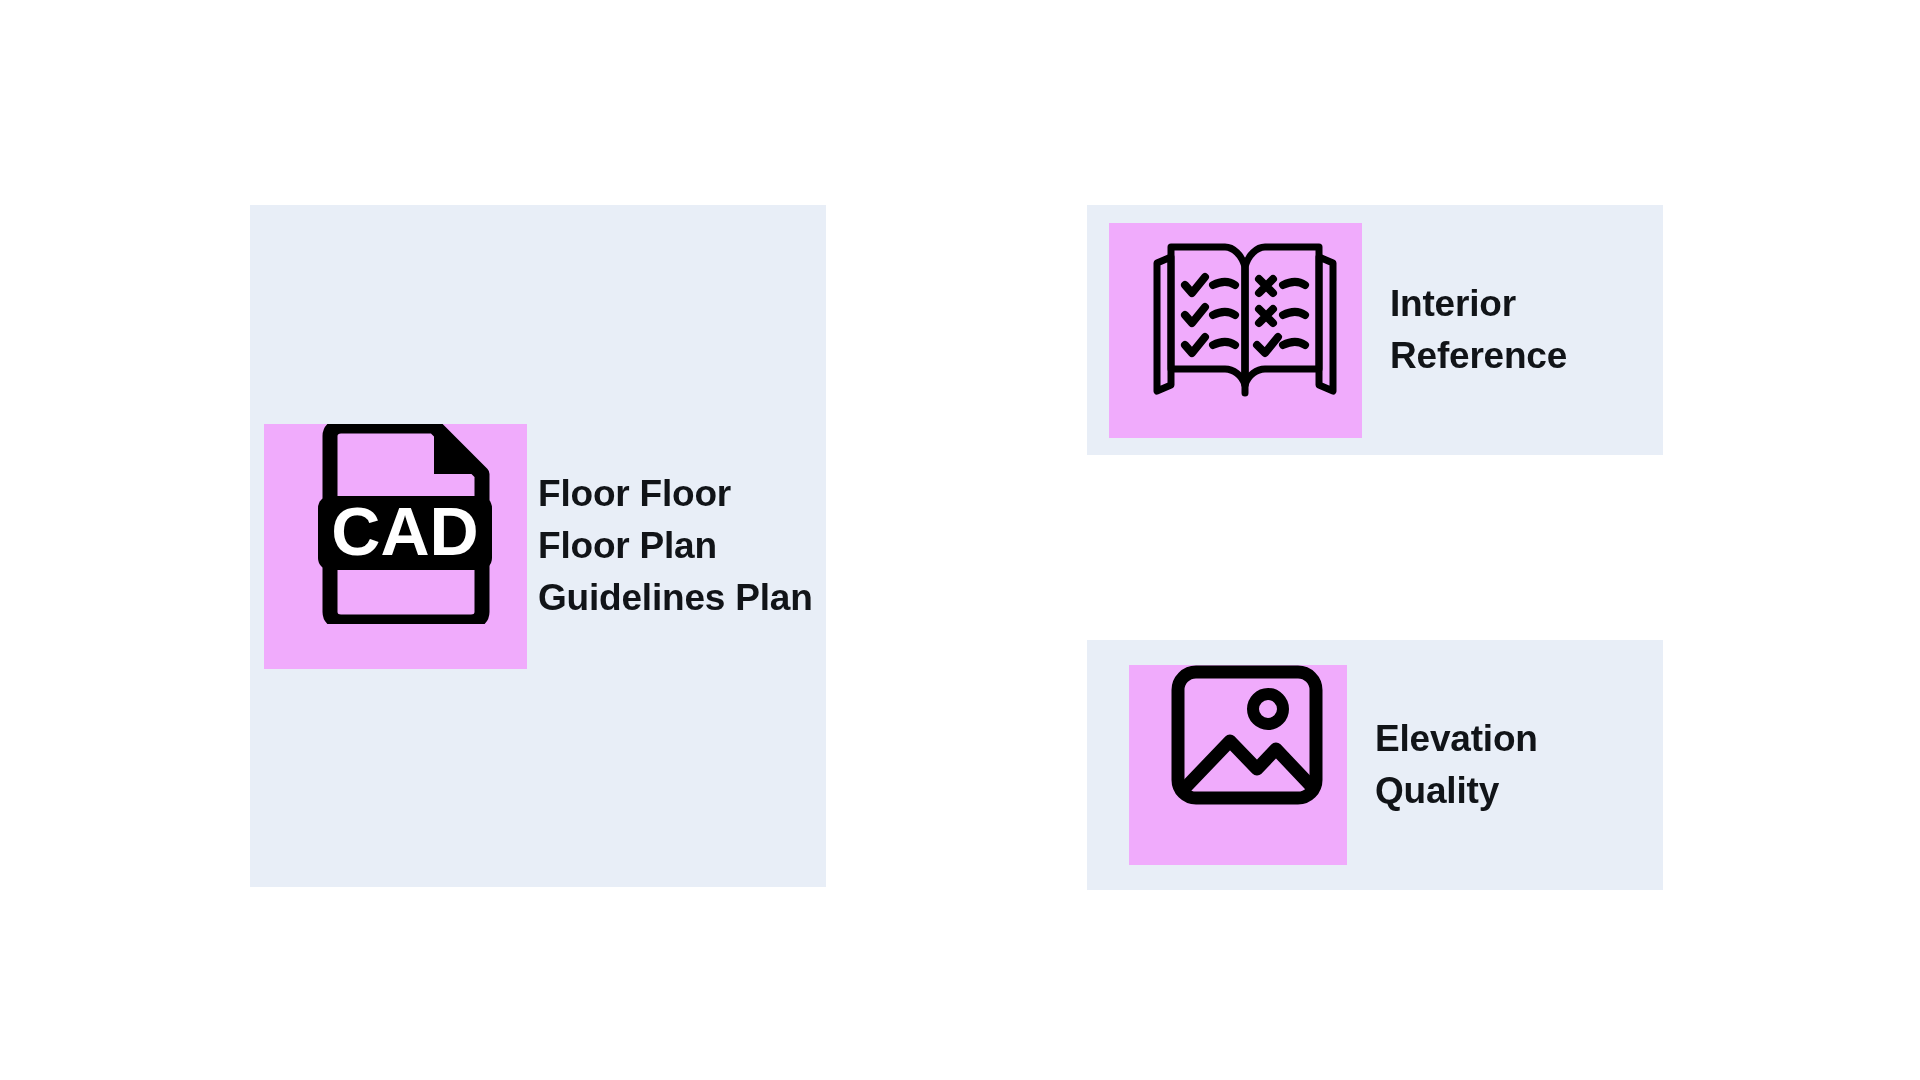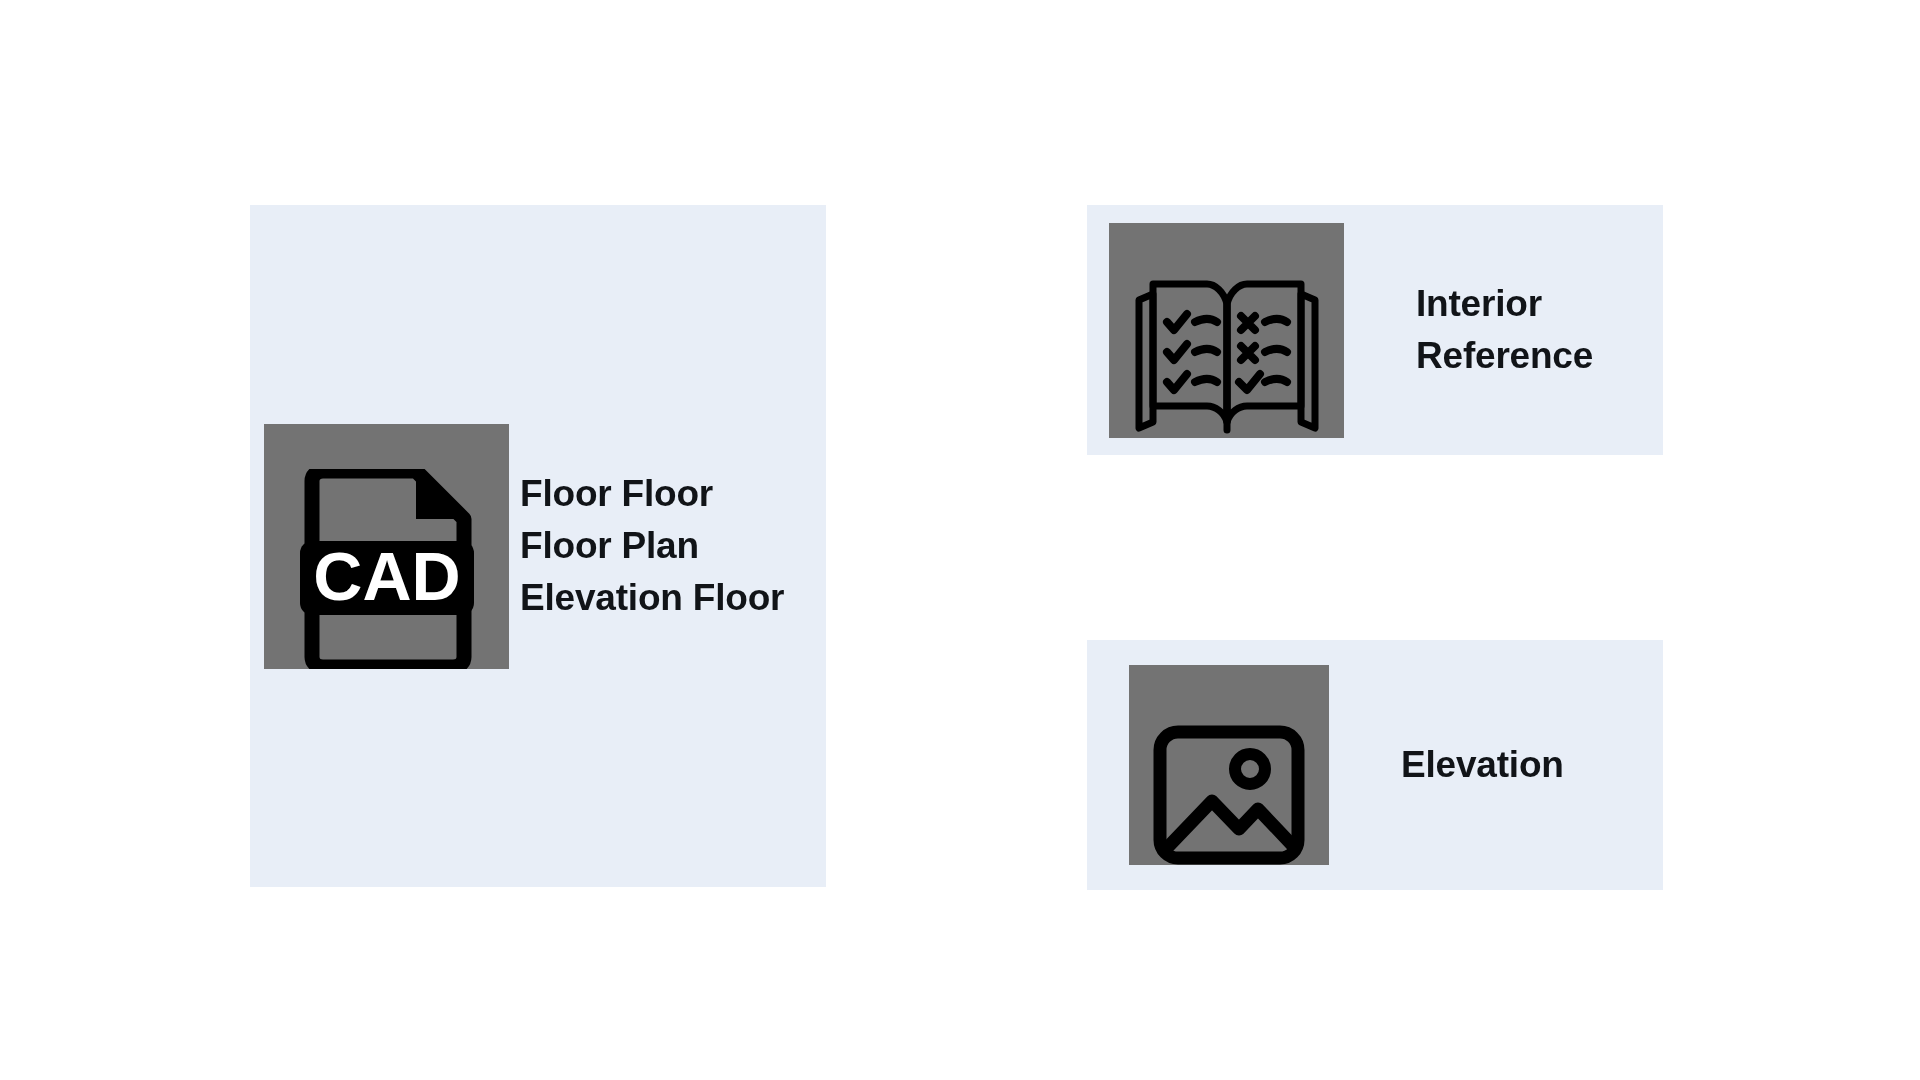--- a/index.html
+++ b/index.html
@@ -41,25 +41,26 @@
     justify-content: flex-start;
     padding-left: 14px;
   }
   .cad-inner {
     display: flex;
     align-items: center;
     gap: 6px;
   }
 
   .icon-tile {
-    background: #737373;
+    background: #f0abfc;
     display: flex;
-    align-items: flex-end;
+    align-items: flex-start;
     justify-content: center;
     flex: none;
+    padding-left: 18px;
   }
   .icon-tile-cad { width: 245px; height: 245px; }
   .icon-tile-book { width: 235px; height: 215px; }
   .icon-tile-image { width: 200px; height: 200px; }
 
   .label-block {
     color: #111418;
     font-weight: bold;
     letter-spacing: -0.2px;
   }
@@ -84,21 +85,21 @@
     padding-left: 22px;
   }
   .card-image {
     left: 1087px;
     top: 640px;
     width: 576px;
     height: 250px;
     padding-left: 42px;
   }
 
-  .row { display: flex; align-items: center; gap: 44px; }
+  .row { display: flex; align-items: center; }
 
   svg { display: block; }
 </style>
 </head>
 <body>
 
 <div id="canvas">
 
   <div class="card card-cad">
     <div class="cad-inner">
@@ -113,21 +114,21 @@
 
             <rect x="2" y="72" width="174" height="74" rx="12" ry="12" fill="#000000"></rect>
             <text x="89" y="131" text-anchor="middle" font-family="Liberation Sans, sans-serif" font-size="68" font-weight="bold" fill="#ffffff">CAD</text>
           </svg>
         </span>
       </div>
 
       <div class="label-block label-cad">
         <div class="label-line">Floor Floor</div>
         <div class="label-line">Floor Plan</div>
-        <div class="label-line">Elevation Floor</div>
+        <div class="label-line">Guidelines Plan</div>
       </div>
 
     </div>
   </div>
 
   <div class="card card-book">
     <div class="row">
 
       <div class="icon-tile icon-tile-book">
         <span>
@@ -185,18 +186,19 @@
 
             <circle cx="97" cy="44" r="15" fill="none" stroke="#000000" stroke-width="12"></circle>
 
             <path d="M13 124 L59 76 L86 104 L105 84 L141 122" fill="none" stroke="#000000" stroke-width="13" stroke-linecap="round" stroke-linejoin="round"></path>
           </svg>
         </span>
       </div>
 
       <div class="label-block label-right">
         <div class="label-line">Elevation</div>
+        <div class="label-line">Quality</div>
       </div>
 
     </div>
   </div>
 
 </div>
 
 </body></html>

